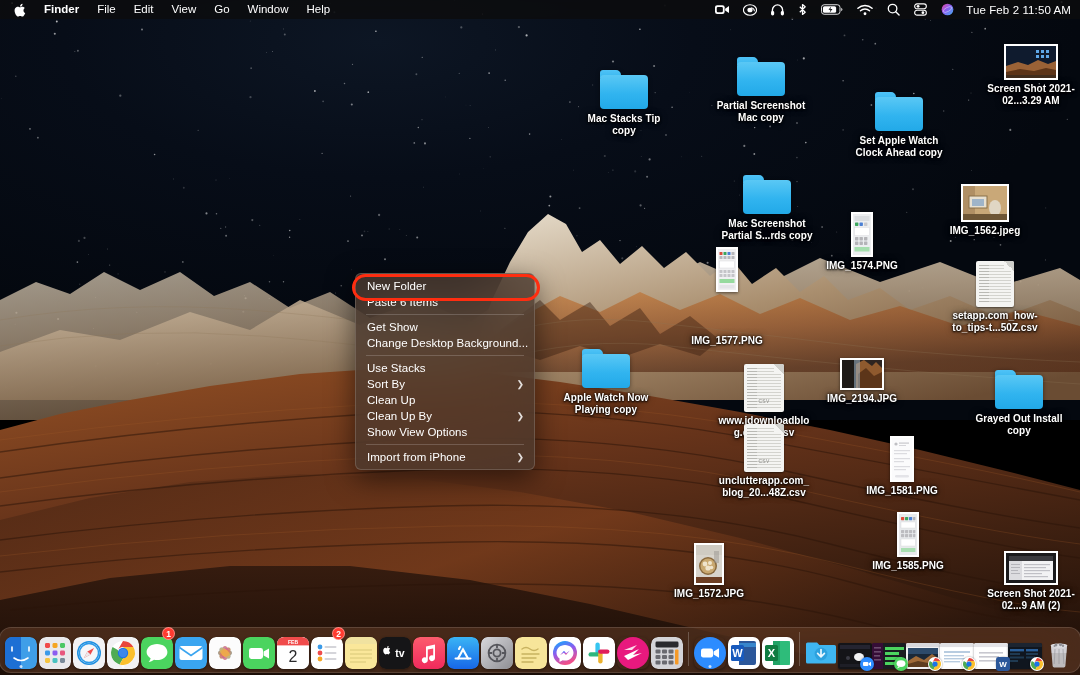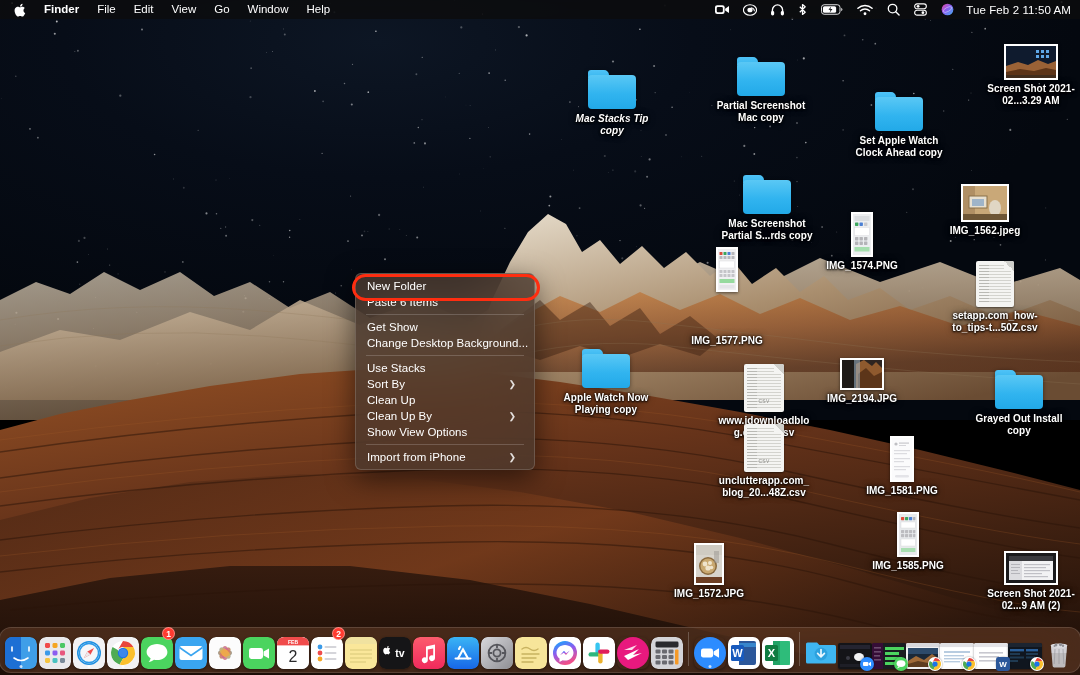--- a/index.html
+++ b/index.html
@@ -97,21 +97,21 @@
     position:absolute; left:355px; top:273px; width:180px;
     background:rgba(74,58,48,0.80);
     backdrop-filter:blur(28px) saturate(150%);
     border:.5px solid rgba(255,255,255,0.16);
     border-radius:6px;
     box-shadow:0 8px 28px rgba(0,0,0,.55);
     padding:4px 0; z-index:50;
     font-size:11.5px; color:#fff;
   }
   .ctx-item {
-    height:16px; line-height:16px; padding:0 18px 0 11px;
+    height:16px; line-height:16px; padding:0 10px 0 11px;
     display:flex; align-items:center; white-space:nowrap; cursor:default;
     letter-spacing:.05px;
   }
   .ctx-item .arrow { margin-left:auto; font-size:9px; opacity:.85; }
   .ctx-sep { height:1px; background:rgba(255,255,255,0.18); margin:4px 10px; }
 
   
   #annot {
     position:absolute; left:352px; top:274px; width:188px; height:27px;
     border:3.5px solid #ff2d10; border-radius:14px; z-index:55; pointer-events:none;
@@ -640,21 +640,21 @@
             </linearGradient>
           </defs>
         <circle cx="7" cy="7" r="6.3" fill="url(#siriG)"></circle>
         <ellipse cx="7" cy="7" rx="5" ry="2.2" fill="none" stroke="#fff" stroke-width="0.7" opacity=".55" transform="rotate(-28 7 7)"></ellipse>
       </svg>
     </div>
     <div class="mb-clock">Tue Feb 2  11:50 AM</div>
   </div>
 </div>
 
-<div class="dicon" style="left:564px;top:58px;font-style:italic;">
+<div class="dicon" style="left:576px;top:58px;">
   <div class="art">
     <div class="folder">
         <div class="tab"></div>
         <div class="body"></div>
       </div>
   </div>
   <div class="lbl">Mac Stacks Tip copy</div>
 </div>
 
 <div class="dicon" style="left:713px;top:45px;">

